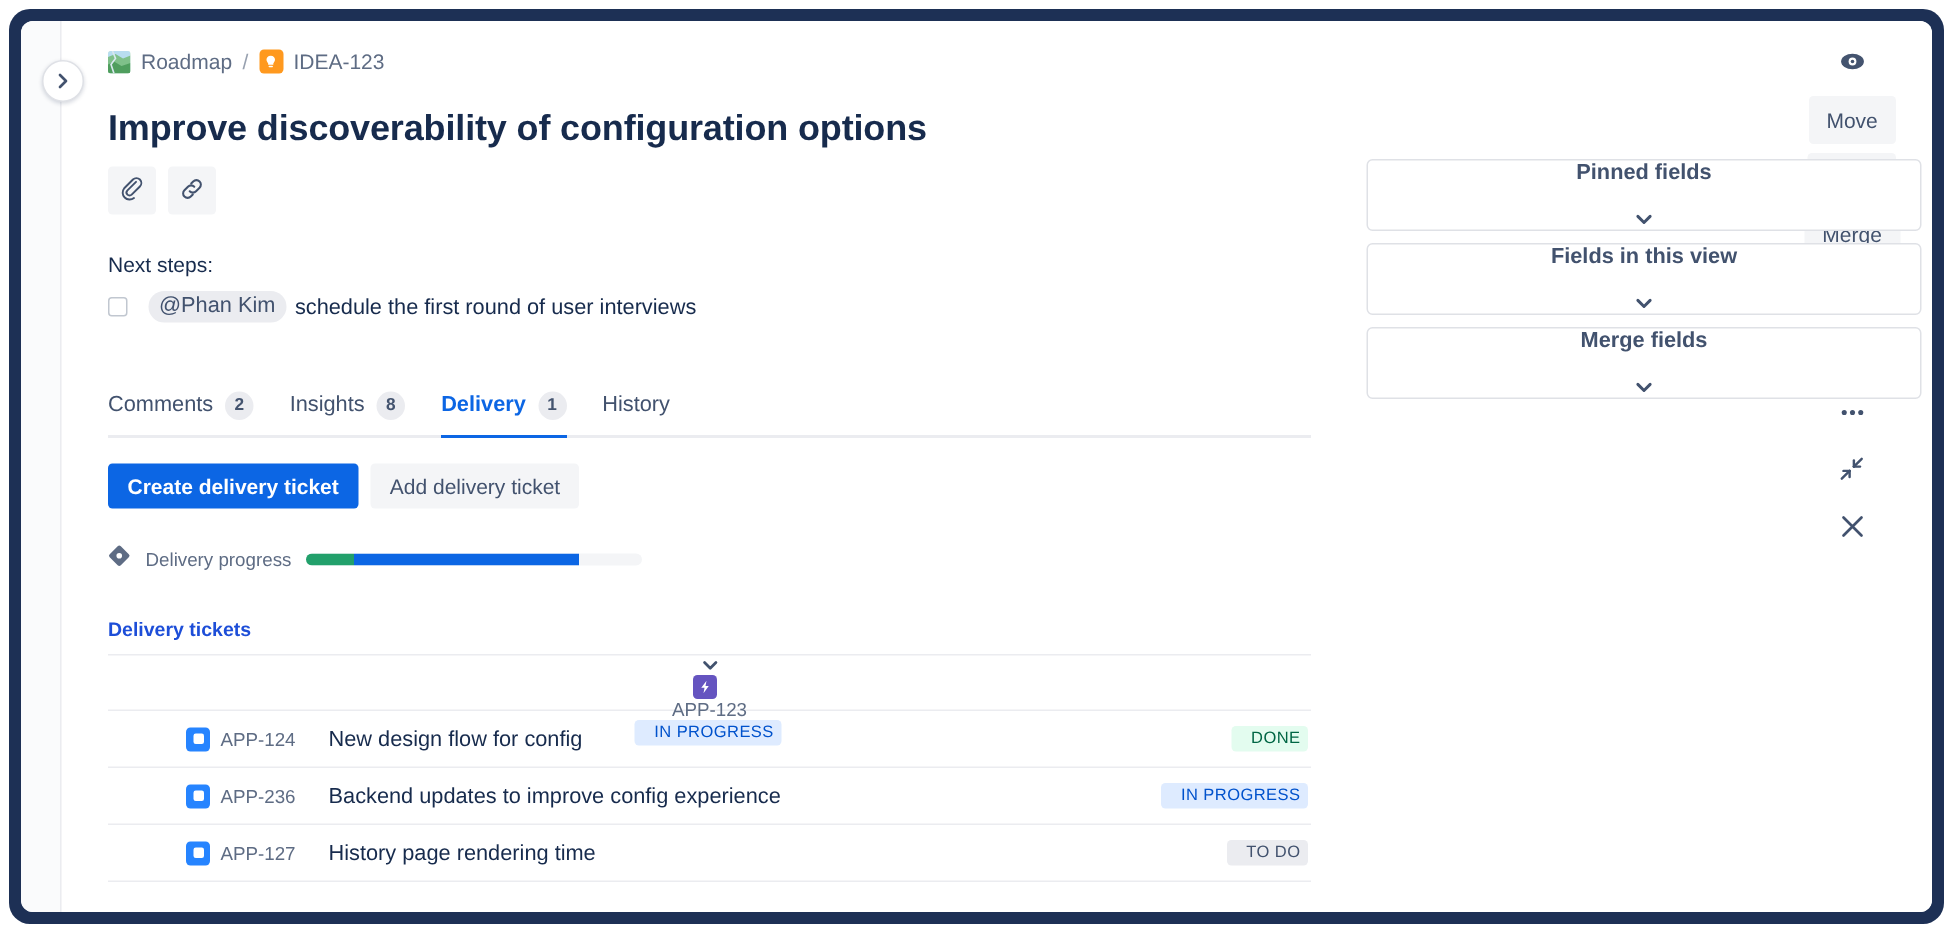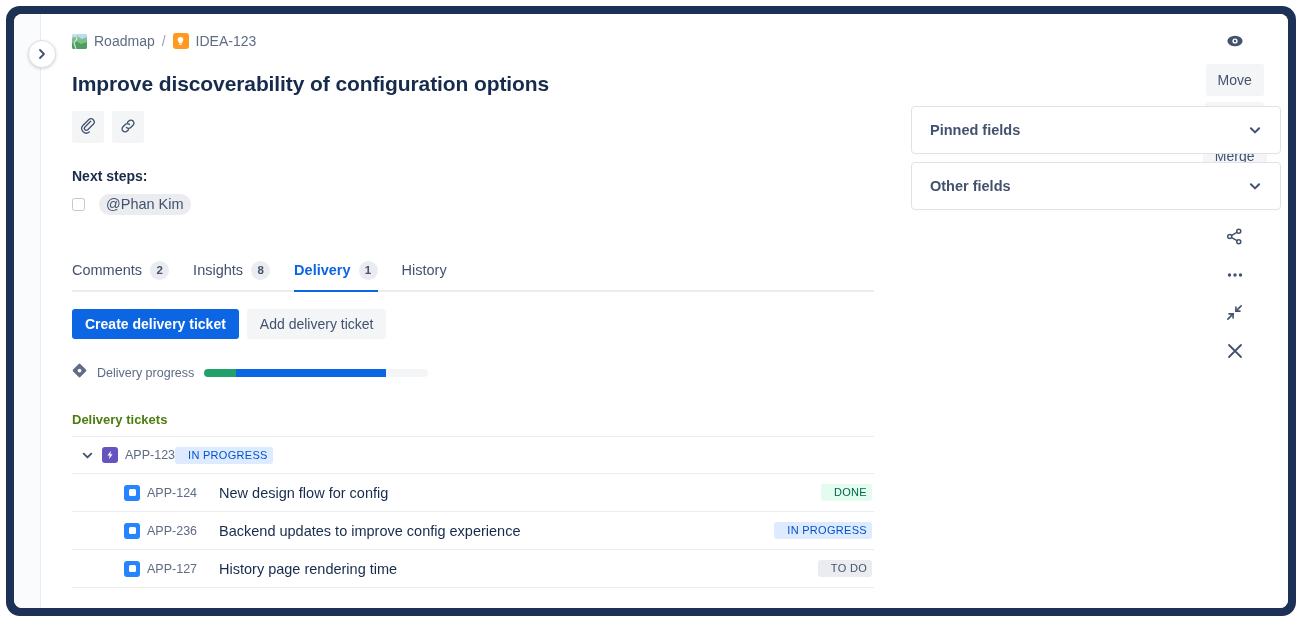--- a/index.html
+++ b/index.html
@@ -137,21 +137,21 @@
     cursor: pointer;
     white-space: nowrap;
   }
   .tb-gap { width: 6px; }
 
   
   #issue-title {
     position: absolute;
     left: 30px;
     top: 58px;
-    font-size: 21px;
+    font-size: 24px;
     font-weight: bold;
     color: #172b4d;
     letter-spacing: -0.1px;
   }
 
   
   .action-icons {
     position: absolute;
     left: 30px;
     top: 97px;
@@ -169,21 +169,21 @@
     cursor: pointer;
     color: #42526e;
   }
 
   
   #next-steps-label {
     position: absolute;
     left: 30px;
     top: 154px;
     font-size: 14px;
-    font-weight: bold;
+    font-weight: normal;
     color: #172b4d;
   }
   #next-steps-item {
     position: absolute;
     left: 30px;
     top: 180px;
     display: flex;
     align-items: center;
     gap: 0;
     font-size: 14.5px;
@@ -312,38 +312,38 @@
   .seg-done { background: #22a06b; height: 100%; }
   .seg-prog { background: #0c66e4; height: 100%; }
 
   
   #tickets-heading {
     position: absolute;
     left: 30px;
     top: 398px;
     font-size: 13px;
     font-weight: bold;
-    color: #4d7c0f;
+    color: #1d4ed8;
   }
   #tickets-list {
     position: absolute;
     left: 30px;
     top: 422px;
     width: 802px;
   }
   .ticket-row {
     height: 38px;
     display: flex;
     align-items: center;
     border-bottom: 1px solid #ebecf0;
     cursor: pointer;
     font-size: 14.5px;
     color: #172b4d;
   }
-  .ticket-row.parent { border-top: 1px solid #ebecf0; }
+  .ticket-row.parent { border-top: 1px solid #ebecf0; flex-direction: column; }
   .chev-cell {
     width: 30px;
     display: flex;
     align-items: center;
     justify-content: center;
     color: #42526e;
     flex: none;
     cursor: pointer;
   }
   .child-indent { width: 52px; flex: none; }
@@ -404,20 +404,21 @@
     border: 1px solid #dfe1e6;
     border-radius: 4px;
     height: 48px;
     margin-bottom: 8px;
     display: flex;
     align-items: center;
     justify-content: space-between;
     padding: 0 18px;
     cursor: pointer;
     background: #ffffff;
+    flex-direction: column;
   }
   .fg-title {
     font-size: 14.5px;
     font-weight: bold;
     color: #42526e;
   }
   .fg-chevron { color: #42526e; display: flex; }
 </style>
 </head>
 <body>
@@ -533,20 +534,21 @@
               </g>
             </svg>
           </span>
         </button>
       </div>
 
       <div id="next-steps-label">Next steps:</div>
       <div id="next-steps-item">
         <span class="task-checkbox"></span>
         <span class="mention-pill">@Phan Kim</span>
+        <span>schedule the first round of user interviews</span>
       </div>
 
       <div id="tabs">
         <div class="tab">
           <span>Comments</span>
           <span class="tab-count">2</span>
         </div>
         <div class="tab">
           <span>Insights</span>
           <span class="tab-count">8</span>
@@ -632,24 +634,32 @@
       <div id="right-panel">
         <div class="field-group">
           <span class="fg-title">Pinned fields</span>
           <span class="fg-chevron">
             <svg width="14" height="14" viewBox="0 0 12 12">
                 <path d="M2.5 4.5 L6 8 L9.5 4.5" fill="none" stroke="#42526e" stroke-width="1.7" stroke-linecap="round" stroke-linejoin="round"></path>
               </svg>
           </span>
         </div>
         <div class="field-group">
-          <span class="fg-title">Other fields</span>
+          <span class="fg-title">Fields in this view</span>
           <span class="fg-chevron">
             <svg width="14" height="14" viewBox="0 0 12 12">
                 <path d="M2.5 4.5 L6 8 L9.5 4.5" fill="none" stroke="#42526e" stroke-width="1.7" stroke-linecap="round" stroke-linejoin="round"></path>
               </svg>
           </span>
         </div>
+        <div class="field-group">
+          <span class="fg-title">Merge fields</span>
+          <span class="fg-chevron">
+            <svg width="14" height="14" viewBox="0 0 12 12">
+                <path d="M2.5 4.5 L6 8 L9.5 4.5" fill="none" stroke="#42526e" stroke-width="1.7" stroke-linecap="round" stroke-linejoin="round"></path>
+              </svg>
+          </span>
+        </div>
       </div>
 
     </div>
   </div>
 </div>
 
 </body></html>

